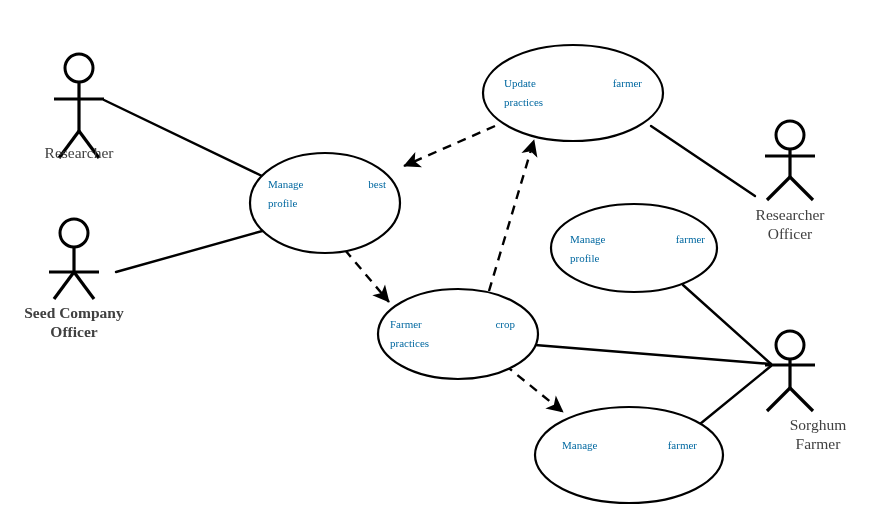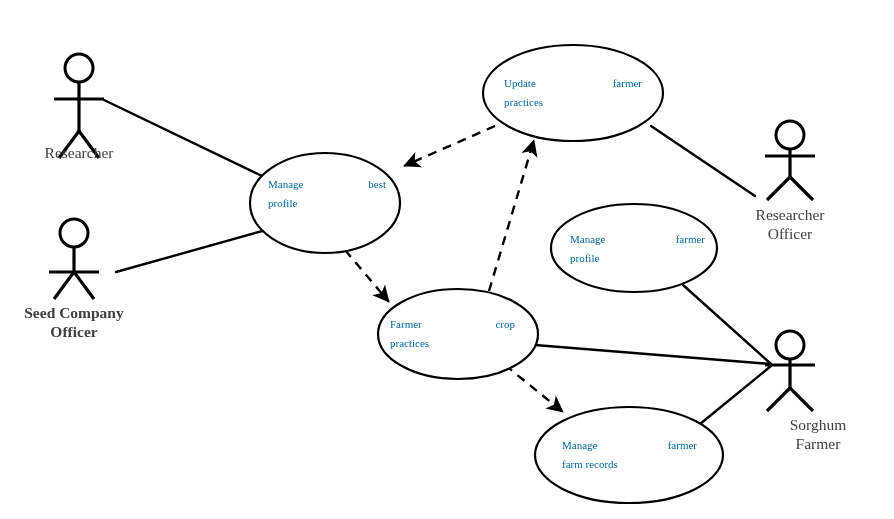--- a/index.html
+++ b/index.html
@@ -197,21 +197,20 @@
       </span>
     <span class="l2">practices</span>
   </div>
 
   <div class="uc-text" style="left:562px; top:436px; width:135px;">
     <span class="l1" style="display: flex; justify-content: space-between; width: 100%;">
         <span>Manage</span>
         <span style="display: inline-block; flex: 1 1 0%;"> </span>
         <span>farmer</span>
       </span>
-    <span class="l2">farm records</span>
   </div>
 
   <div class="actor-label" style="left:9px; top:143px; width:140px;">Researcher</div>
 
   <div class="actor-label" style="left:4px; top:303px; width:140px;font-weight:bold;">Seed Company
 Officer</div>
 
   <div class="actor-label" style="left:720px; top:205px; width:140px;">Researcher
 Officer</div>
 

